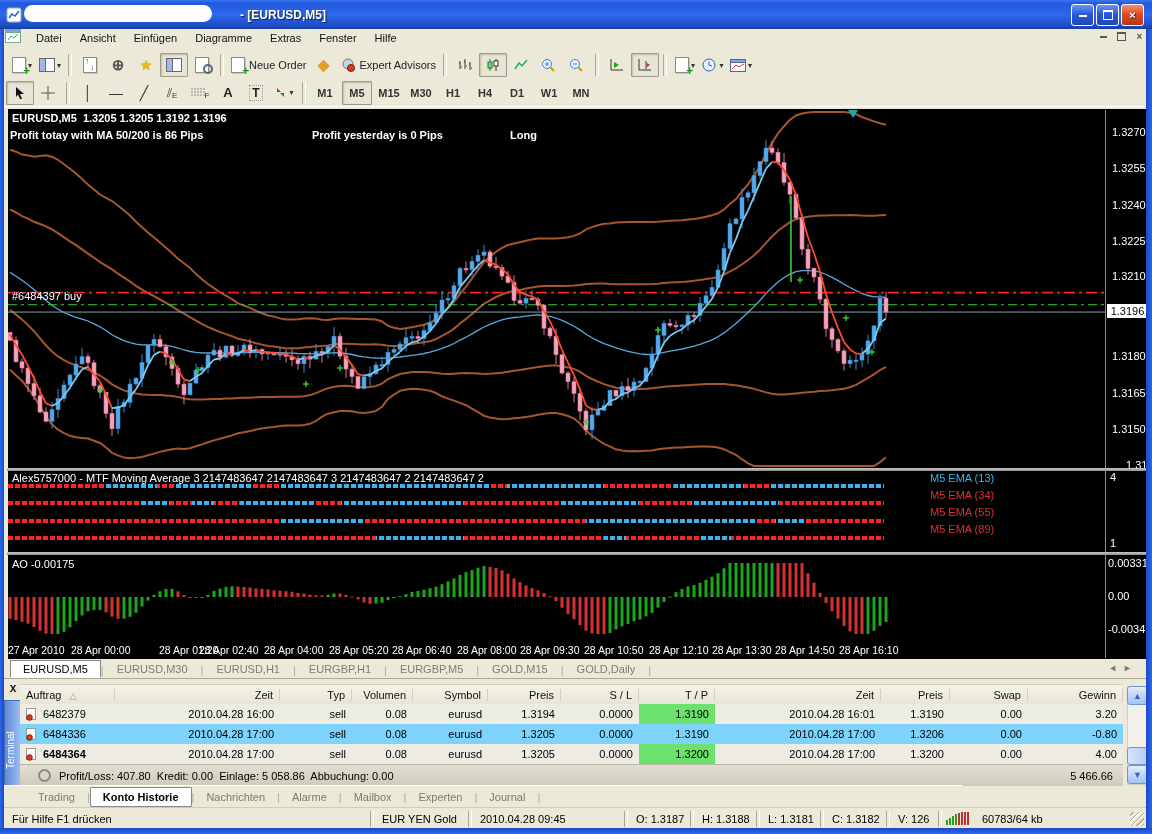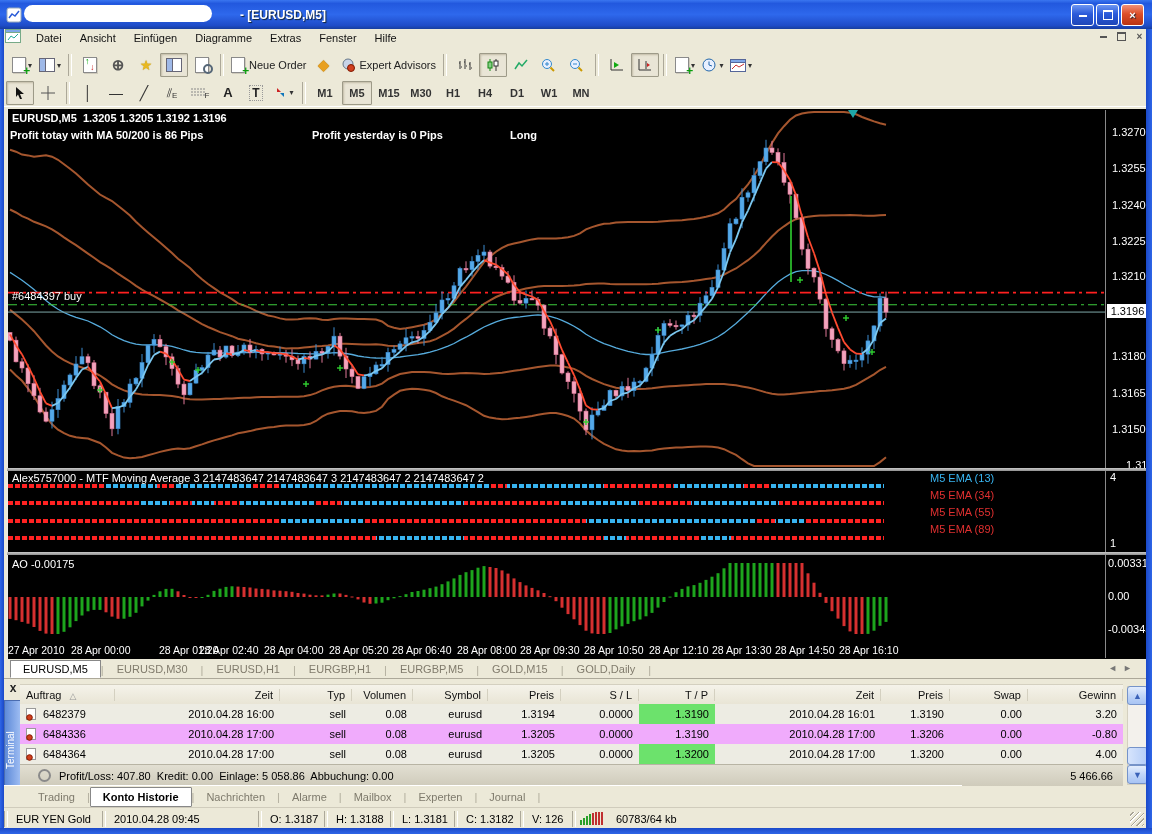--- a/index.html
+++ b/index.html
@@ -1070,42 +1070,42 @@
       <div class="tcell r" style="width: 61px;">0.08</div>
       <div class="tcell r" style="width: 75px;">eurusd</div>
       <div class="tcell r" style="width: 73px;">1.3194</div>
       <div class="tcell r" style="width: 78px;">0.0000</div>
       <div class="tcell r hl" style="width: 76px;">1.3190</div>
       <div class="tcell r" style="width: 166px;">2010.04.28 16:01</div>
       <div class="tcell r" style="width: 69px;">1.3190</div>
       <div class="tcell r" style="width: 78px;">0.00</div>
       <div class="tcell r" style="width: 95px;">3.20</div>
     </div>
-    <div class="trow" style="left: 20px; top: 724px; width: 1103px; background: #f0abfc;">
+    <div class="trow" style="left: 20px; top: 724px; width: 1103px; background: #7dd3fc;">
       <div class="tcell" style="width: 95px;">
         <svg width="11" height="13" style="margin-right:6px">
           <rect x="0.5" y="0.5" width="9" height="11" fill="#fff" stroke="#999"></rect>
           <circle cx="3.5" cy="9.5" r="2.8" fill="#D04020" stroke="#8a1800"></circle>
         </svg>
         <span>6484336</span>
       </div>
       <div class="tcell r" style="width: 165px;">2010.04.28 17:00</div>
       <div class="tcell r" style="width: 72px;">sell</div>
       <div class="tcell r" style="width: 61px;">0.08</div>
       <div class="tcell r" style="width: 75px;">eurusd</div>
       <div class="tcell r" style="width: 73px;">1.3205</div>
       <div class="tcell r" style="width: 78px;">0.0000</div>
       <div class="tcell r" style="width: 76px;">1.3190</div>
       <div class="tcell r" style="width: 166px;">2010.04.28 17:00</div>
       <div class="tcell r" style="width: 69px;">1.3206</div>
       <div class="tcell r" style="width: 78px;">0.00</div>
       <div class="tcell r" style="width: 95px;">-0.80</div>
     </div>
     <div class="trow" style="left: 20px; top: 744px; width: 1103px; background: rgb(237, 236, 227);">
-      <div class="tcell" style="width: 95px;">
+      <div class="tcell" style="width: 95px; font-weight: bold;">
         <svg width="11" height="13" style="margin-right:6px">
           <rect x="0.5" y="0.5" width="9" height="11" fill="#fff" stroke="#999"></rect>
           <circle cx="3.5" cy="9.5" r="2.8" fill="#D04020" stroke="#8a1800"></circle>
         </svg>
         <span>6484364</span>
       </div>
       <div class="tcell r" style="width: 165px;">2010.04.28 17:00</div>
       <div class="tcell r" style="width: 72px;">sell</div>
       <div class="tcell r" style="width: 61px;">0.08</div>
       <div class="tcell r" style="width: 75px;">eurusd</div>
@@ -1142,20 +1142,21 @@
     <span class="btab-sep">|</span>
     <div class="btab">Mailbox</div>
     <span class="btab-sep">|</span>
     <div class="btab">Experten</div>
     <span class="btab-sep">|</span>
     <div class="btab">Journal</div>
     <span class="btab-sep">|</span>
   </div>
 
 <div class="abs statusbar">
+  <div class="scell" style="width:366px">Für Hilfe F1 drücken</div>
   <div class="sdiv"></div>
   <div class="scell" style="width:94px">EUR YEN Gold</div>
   <div class="sdiv"></div>
   <div class="scell" style="width:152px">2010.04.28 09:45</div>
   <div class="sdiv"></div>
   <div class="scell" style="width:62px">O: 1.3187</div>
   <div class="sdiv"></div>
   <div class="scell" style="width:62px">H: 1.3188</div>
   <div class="sdiv"></div>
   <div class="scell" style="width:60px">L: 1.3181</div>

